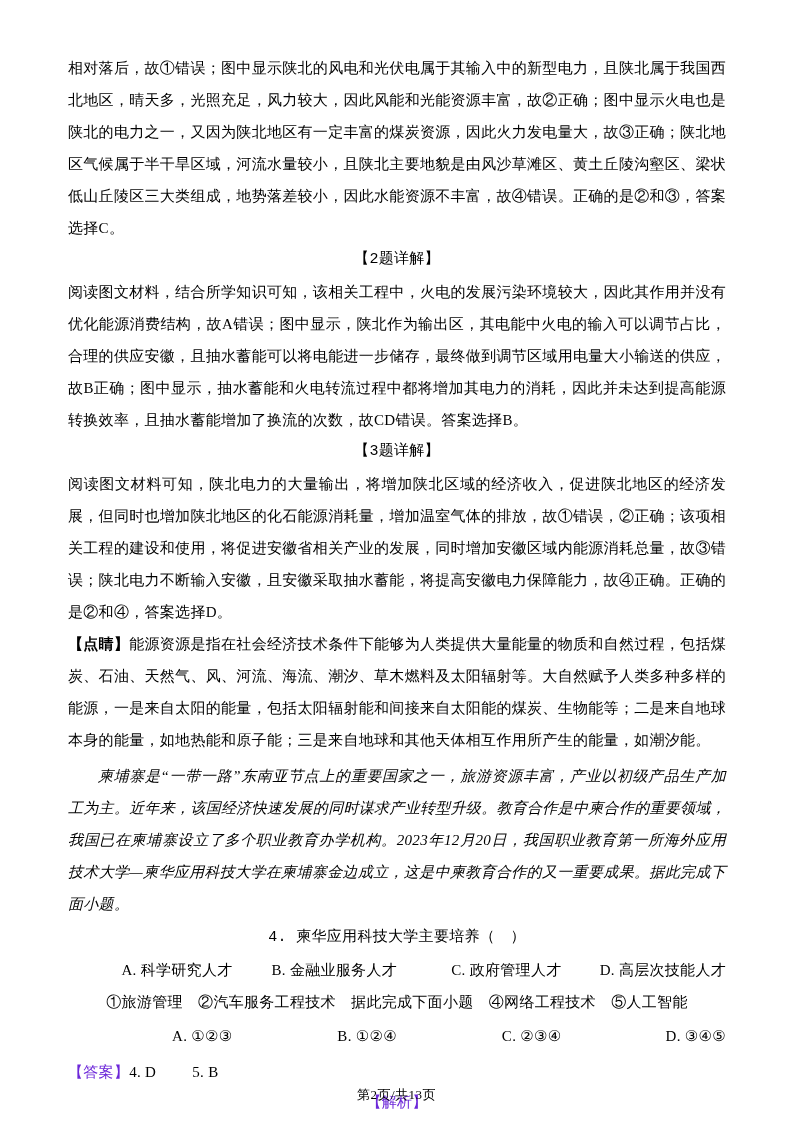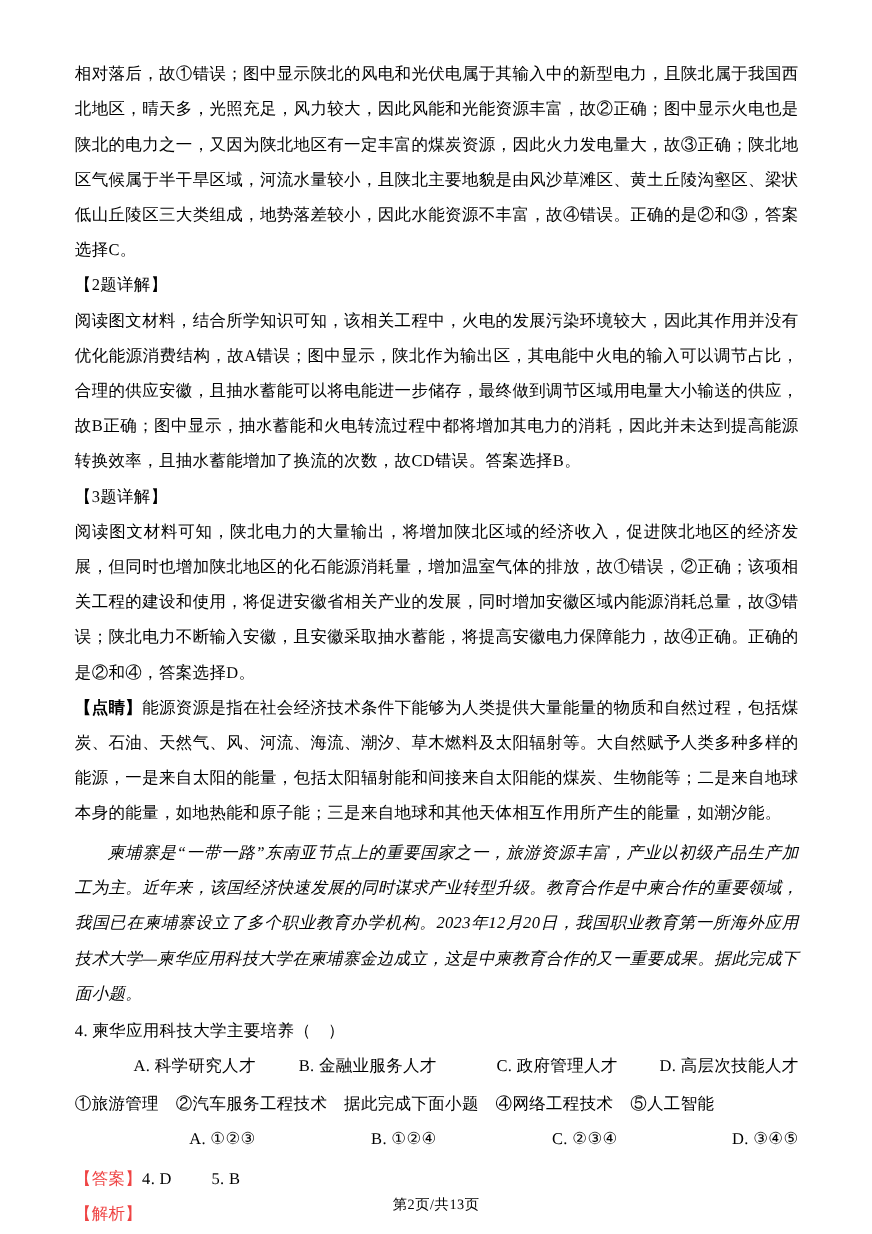--- a/index.html
+++ b/index.html
@@ -18,23 +18,23 @@
   .content {
     position: absolute;
     top: 52px;
     left: 68px;
     width: 658px;
     font-size: 15px;
     line-height: 32px;
     letter-spacing: 0.3px;
   }
   p { margin: 0; text-align: justify; }
-  .label-line { text-align: left; }
+  .label-line { text-align: center; font-family: Liberation Mono, monospace; }
   .bold { font-weight: bold; }
-  .blue { color: #ef4444; }
+  .blue { color: #6d28d9; }
   .passage {
     font-style: italic;
     text-indent: 2em;
     margin-top: 4px;
   }
   .question-block { margin-top: 2px; }
   .options-row {
     display: flex;
     line-height: 32px;
     text-align: left;

